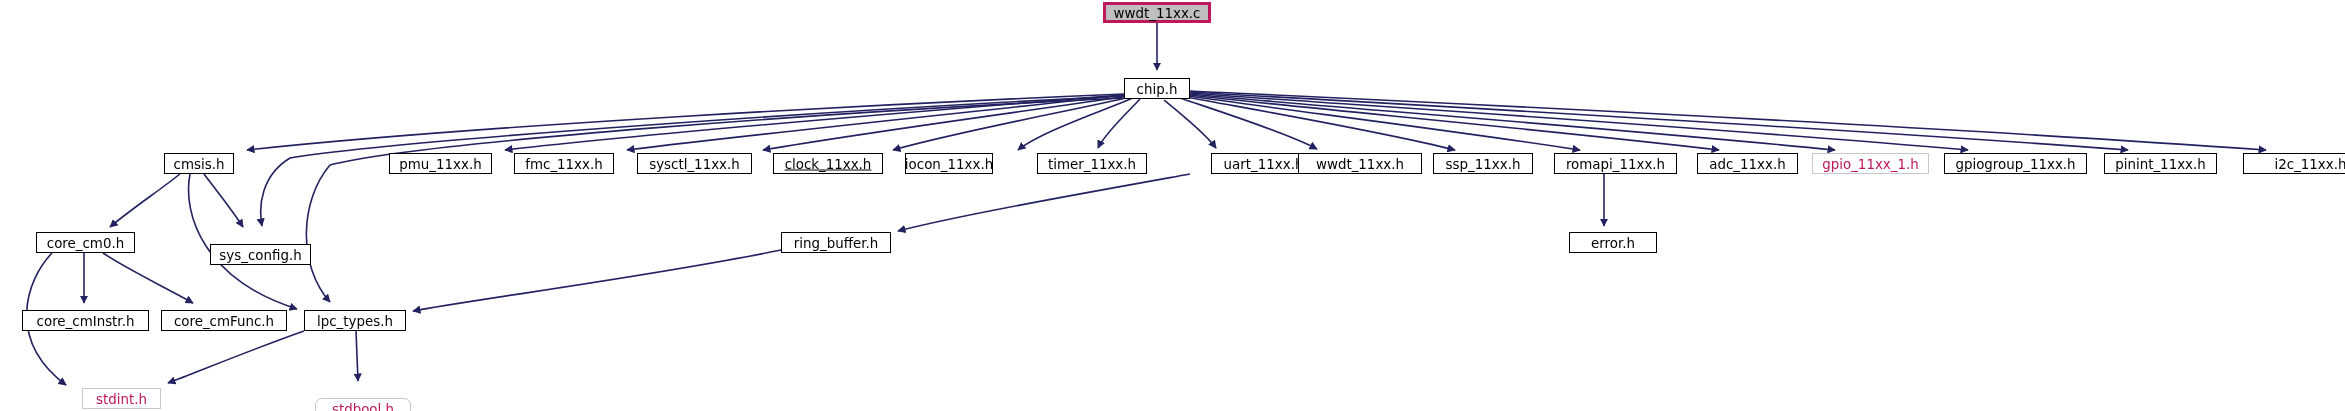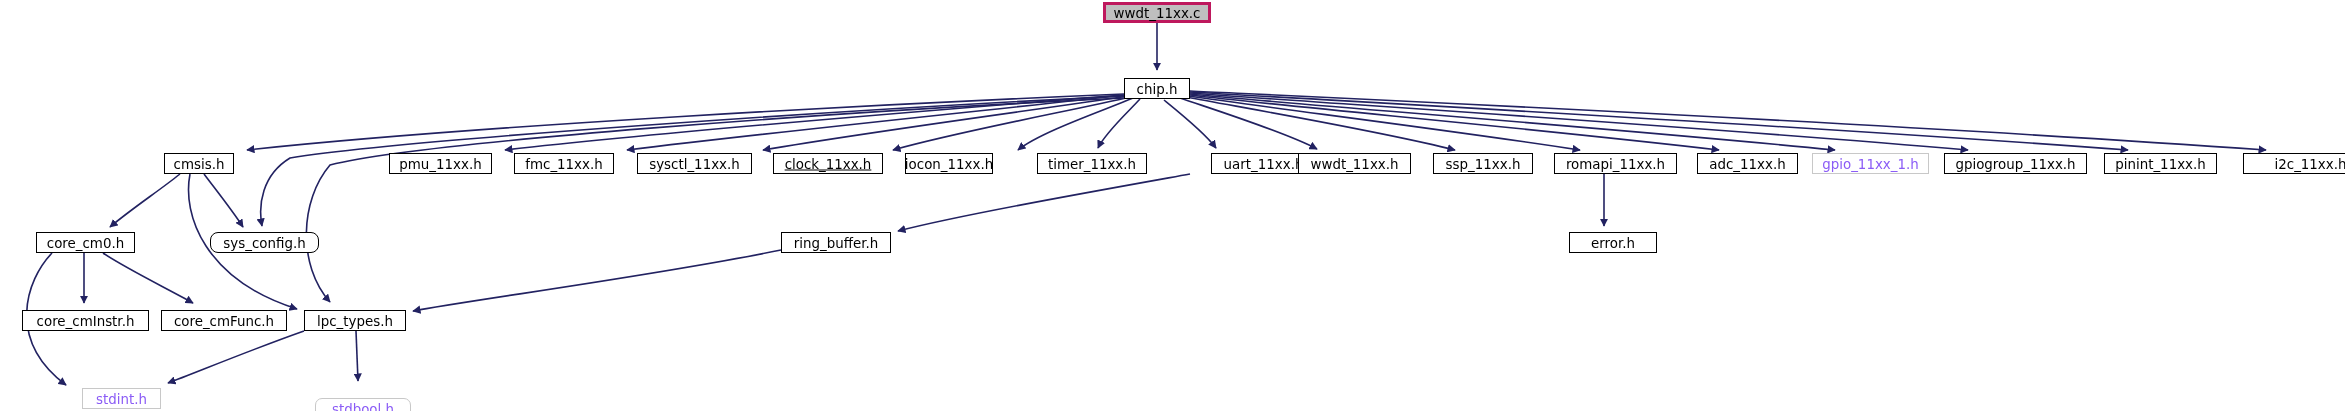--- a/index.html
+++ b/index.html
@@ -37,21 +37,21 @@
     color: #000000;
     white-space: nowrap;
     letter-spacing: 0px;
   }
   .node.root {
     background: #bfbfbf;
     border: 3px solid #be185d;
   }
   .node.ext {
     border: 1px solid #c8c8c8;
-    color: #8b5cf6;
+    color: #be185d;
   }
   .node .lbl {
     display: block;
     transform: translateY(0.5px);
   }
 </style>
 </head>
 <body>
 
 <div id="canvas">
@@ -136,21 +136,21 @@
       </div>
       <div class="node" style="left: 905px; top: 153px; width: 88px;">
         <span class="lbl">iocon_11xx.h</span>
       </div>
       <div class="node" style="left: 1037px; top: 153px; width: 110px;">
         <span class="lbl">timer_11xx.h</span>
       </div>
       <div class="node" style="left: 1211px; top: 153px; width: 105px;">
         <span class="lbl">uart_11xx.h</span>
       </div>
-      <div class="node" style="left: 1298px; top: 153px; width: 113px;">
+      <div class="node" style="left: 1298px; top: 153px; width: 124px;">
         <span class="lbl">wwdt_11xx.h</span>
       </div>
       <div class="node" style="left: 1433px; top: 153px; width: 100px;">
         <span class="lbl">ssp_11xx.h</span>
       </div>
       <div class="node" style="left: 1554px; top: 153px; width: 123px;">
         <span class="lbl">romapi_11xx.h</span>
       </div>
       <div class="node" style="left: 1697px; top: 153px; width: 101px;">
         <span class="lbl">adc_11xx.h</span>
@@ -163,21 +163,21 @@
       </div>
       <div class="node" style="left: 2104px; top: 153px; width: 113px;">
         <span class="lbl">pinint_11xx.h</span>
       </div>
       <div class="node" style="left: 2243px; top: 153px; width: 107px; padding-left: 28px;">
         <span class="lbl">i2c_11xx.h</span>
       </div>
       <div class="node" style="left: 36px; top: 232px; width: 99px;">
         <span class="lbl">core_cm0.h</span>
       </div>
-      <div class="node" style="left: 210px; top: 232px; width: 109px; border-radius: 8px;">
+      <div class="node" style="left: 210px; top: 244px; width: 101px;">
         <span class="lbl">sys_config.h</span>
       </div>
       <div class="node" style="left: 781px; top: 232px; width: 110px;">
         <span class="lbl">ring_buffer.h</span>
       </div>
       <div class="node" style="left: 1569px; top: 232px; width: 88px; align-items: center;">
         <span class="lbl">error.h</span>
       </div>
       <div class="node" style="left: 22px; top: 310px; width: 127px;">
         <span class="lbl">core_cmInstr.h</span>

